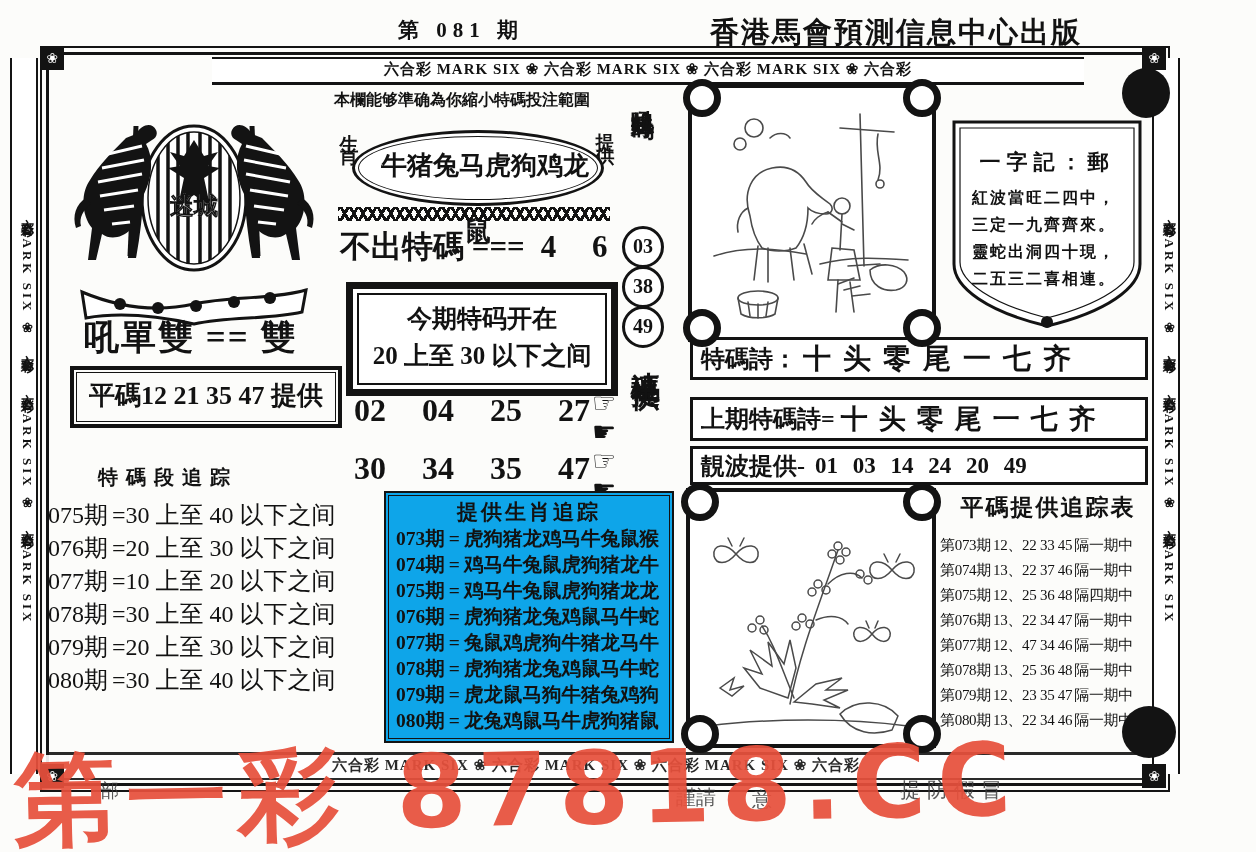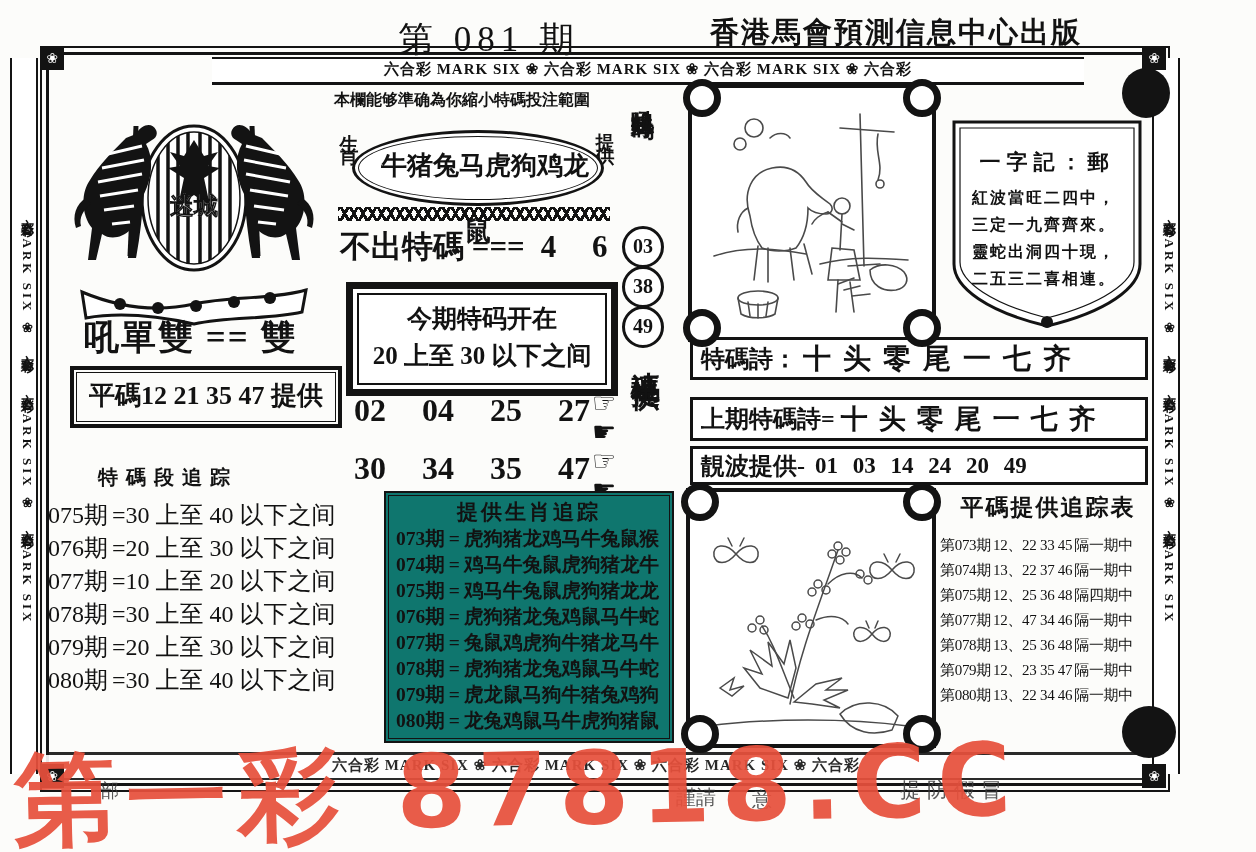--- a/index.html
+++ b/index.html
@@ -1,21 +1,21 @@
 <!DOCTYPE html>
 <html><head>
 <meta charset="utf-8">
 <style>
   html,body{margin:0;padding:0;background:#fff;}
   .page{position:relative;width:1256px;height:852px;background:#fcfcfa;overflow:hidden;
         font-family:"Liberation Serif","DejaVu Serif",serif;color:#121212;}
   .abs{position:absolute;}
 
   
-  .issue-no{left:398px;top:16px;font-size:35px;font-weight:normal;letter-spacing:6px;}
+  .issue-no{left:398px;top:16px;font-size:21px;font-weight:bold;letter-spacing:6px;}
   .publisher{left:710px;top:13px;font-size:29px;font-weight:bold;letter-spacing:2px;}
 
   
   .main-frame{left:40px;top:46px;width:1126px;height:742px;border:2px solid #141414;}
   .main-frame::after{content:"";position:absolute;inset:4px;border:3px solid #141414;}
   .rosette{width:24px;height:24px;background:#131313;color:#fff;font-size:14px;line-height:24px;
            text-align:center;z-index:6;font-family:"DejaVu Sans",sans-serif;}
   .blob{background:#131313;border-radius:50%;z-index:5;}
 
   .side-strip{top:58px;width:24px;height:716px;border-left:2px solid #141414;border-right:2px solid #141414;
@@ -54,21 +54,21 @@
   .not-special{left:340px;top:226px;font-size:31px;font-weight:bold;white-space:nowrap;}
   .not-special .nums{word-spacing:28px;margin-left:16px;}
   .special-box{left:346px;top:282px;width:258px;height:100px;border:7px solid #131313;text-align:center;background:#fff;}
   .special-box::after{content:"";position:absolute;inset:4px;border:2px solid #131313;}
   .special-box .l1{margin-top:13px;font-size:25px;font-weight:bold;}
   .special-box .l2{margin-top:4px;font-size:25px;font-weight:bold;}
   .numrow{font-size:32px;font-weight:bold;word-spacing:28px;white-space:nowrap;}
   .numrow1{left:354px;top:392px;}
   .numrow2{left:354px;top:450px;}
   .fingers{left:582px;top:388px;width:44px;font-family:"DejaVu Sans",sans-serif;font-size:27px;line-height:29px;text-align:center;}
-  .ztrack{left:384px;top:491px;width:286px;height:248px;border:2px solid #131313;background:#0f766e;}
+  .ztrack{left:384px;top:491px;width:286px;height:248px;border:2px solid #131313;background:#0ea5e9;}
   .ztrack::after{content:"";position:absolute;inset:2px;border:1px solid #131313;pointer-events:none;}
   .ztrack .zt-title{text-align:center;font-size:21px;font-weight:bold;letter-spacing:3px;margin-top:5px;}
   .zt-row{height:26px;line-height:26px;font-size:19.5px;white-space:nowrap;margin-left:10px;font-weight:bold;}
   .zt-row .eq{margin:0 4px;}
 
   
   .sister-title{left:627px;top:92px;height:122px;font-size:23px;font-weight:bold;letter-spacing:2px;}
   .circle-num{left:622px;width:36px;height:36px;border:3px solid #131313;border-radius:50%;
       font-size:20px;font-weight:bold;line-height:34px;text-align:center;background:#fff;}
   .lianma{left:626px;top:348px;height:132px;font-size:29px;font-weight:bold;letter-spacing:4px;}
@@ -352,20 +352,21 @@
       </g>
     </svg>
   </div>
 
   <div class="abs ptable">
     <div class="pt-title">平碼提供追踪表</div>
     <div class="pt-rows">
       <div class="pt-row"><span>第073期</span><span class="n">12、22 33 45</span><span>隔一期中</span></div>
       <div class="pt-row"><span>第074期</span><span class="n">13、22 37 46</span><span>隔一期中</span></div>
       <div class="pt-row"><span>第075期</span><span class="n">12、25 36 48</span><span>隔四期中</span></div>
+      <div class="pt-row"><span>第076期</span><span class="n">13、22 34 47</span><span>隔一期中</span></div>
       <div class="pt-row"><span>第077期</span><span class="n">12、47 34 46</span><span>隔一期中</span></div>
       <div class="pt-row"><span>第078期</span><span class="n">13、25 36 48</span><span>隔一期中</span></div>
       <div class="pt-row"><span>第079期</span><span class="n">12、23 35 47</span><span>隔一期中</span></div>
       <div class="pt-row"><span>第080期</span><span class="n">13、22 34 46</span><span>隔一期中</span></div>
     </div>
   </div>
 
   <div class="abs band band-bottom">六合彩 MARK SIX ❀ 六合彩 MARK SIX ❀ 六合彩 MARK SIX ❀ 六合彩</div>
   <span class="abs f-note" style="left:100px;top:778px;font-size:19px;">部</span>
   <span class="abs f-note" style="left:676px;top:784px;font-size:20px;">謹請</span>

